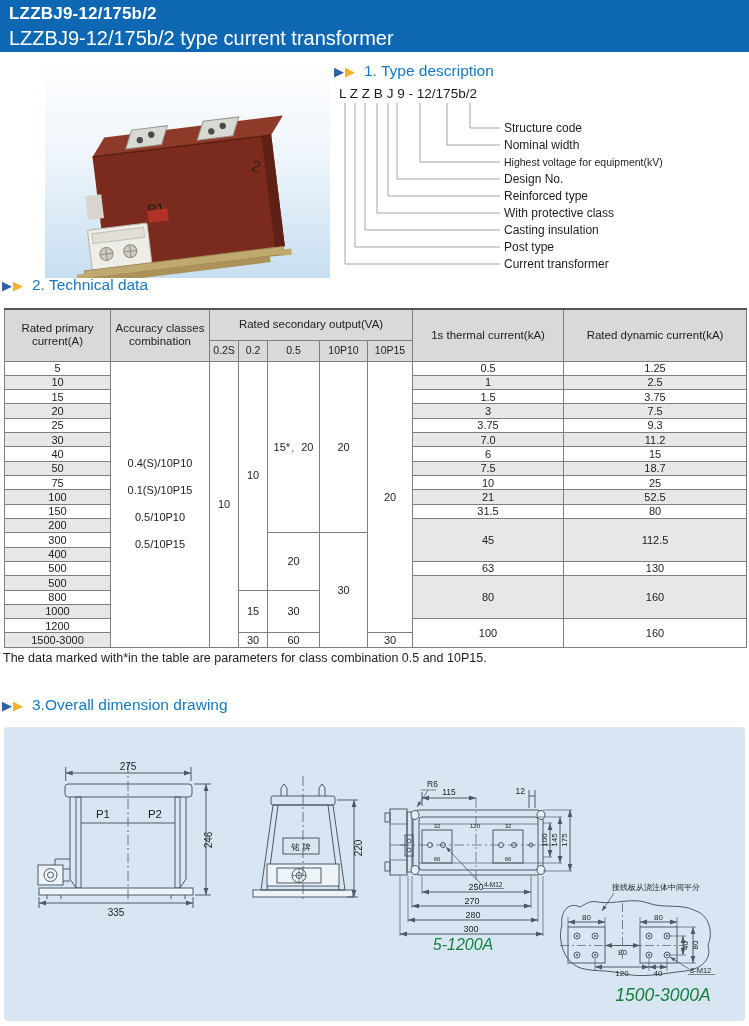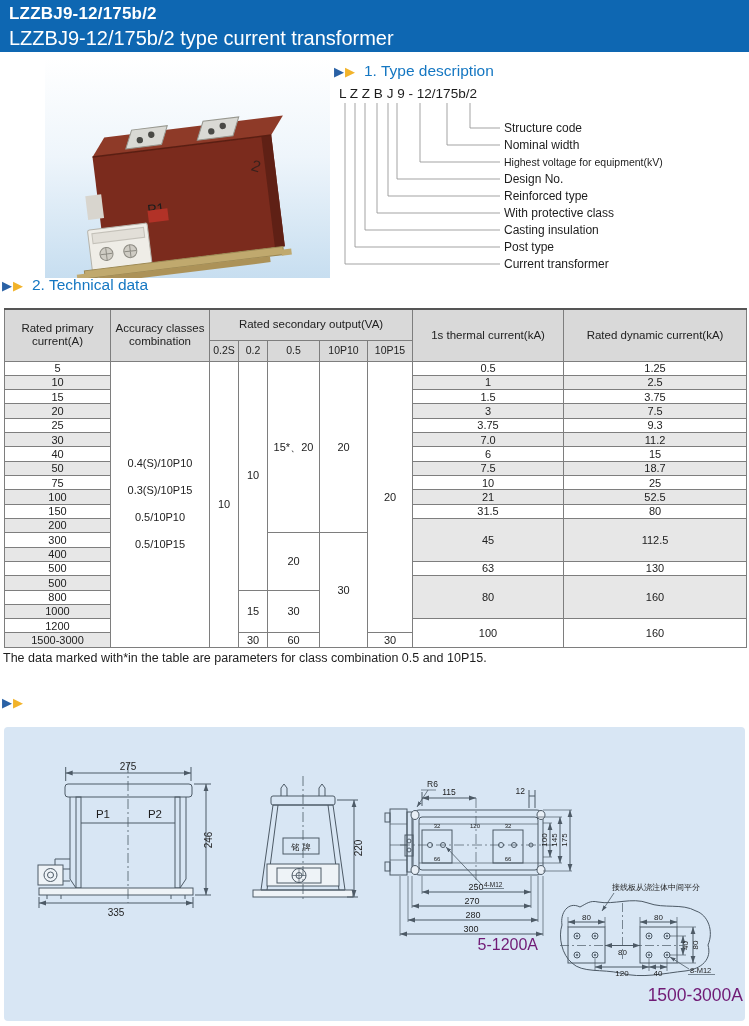--- a/index.html
+++ b/index.html
@@ -20,21 +20,21 @@
         font-size:11px;color:#222;padding-left:18px;}
   td{border:1px solid #7e7e7e;text-align:center;vertical-align:middle;
      padding:0;line-height:1.12;background:#fff;overflow:hidden;}
   thead td{background:#d9d9d9;font-size:11.5px;}
   tbody tr:nth-child(even) td.s{background:#e7e7e7;}
   .acc div{line-height:27px;}
   table{border:1px solid #555;border-top:2px solid #555;}
   .footnote{font-size:12.5px;color:#1d1d1d;}
   
   .panel{left:4px;top:727px;width:741px;height:294px;background:#d8e6f4;border-radius:4px;}
-  .cap{font-size:16px;color:#701a75;text-align:right;}
+  .cap{font-size:16px;color:#15803d;text-align:center;font-style:italic;}
   .cap.big{font-size:17.5px;}
   svg text{font-family:"Liberation Sans",sans-serif;fill:#1d1d1d;}
 </style>
 </head>
 <body>
 
 <div class="abs hdr">
   <div class="hdr-title">LZZBJ9-12/175b/2</div>
   <div class="hdr-sub">LZZBJ9-12/175b/2 type current transformer</div>
 </div>
@@ -144,21 +144,21 @@
       <td style="font-size:10.5px">0.5</td>
       <td style="font-size:10.5px">10P10</td>
       <td style="font-size:10.5px">10P15</td>
     </tr>
   </thead>
   <tbody>
     <tr>
       <td class="s">5</td>
       <td rowspan="20" class="acc">
         <div>0.4(S)/10P10</div>
-        <div>0.3(S)/10P15</div>
+        <div>0.1(S)/10P15</div>
         <div>0.5/10P10</div>
         <div>0.5/10P15</div>
       </td>
       <td rowspan="20">10</td>
       <td rowspan="16">10</td>
       <td rowspan="12">15*、20</td>
       <td rowspan="12">20</td>
       <td rowspan="19">20</td>
       <td class="s">0.5</td>
       <td class="s">1.25</td>
@@ -257,20 +257,21 @@
         </tr>
   </tbody>
 </table>
 </div>
 
 <div class="abs footnote" style="left:3px;top:651px">The data marked with*in the table are parameters for class combination 0.5 and 10P15.</div>
 
 <div class="abs sechead" style="left:2px;top:696px">
   <span class="tri b">▶</span>
   <span class="tri y">▶</span>
+  <span>3.Overall dimension drawing</span>
 </div>
 
 <div class="abs panel"></div>
 
 <svg class="abs" style="left:15px;top:741px" width="235" height="182" viewBox="0 0 235 182">
   <defs>
       <marker id="aF" viewBox="0 0 8 6" markerWidth="8" markerHeight="6" refX="7" refY="3" orient="auto-start-reverse">
         <path d="M0,0.6 L7,3 L0,5.4 Z" fill="#4d5a66"></path>
       </marker>
     </defs>

